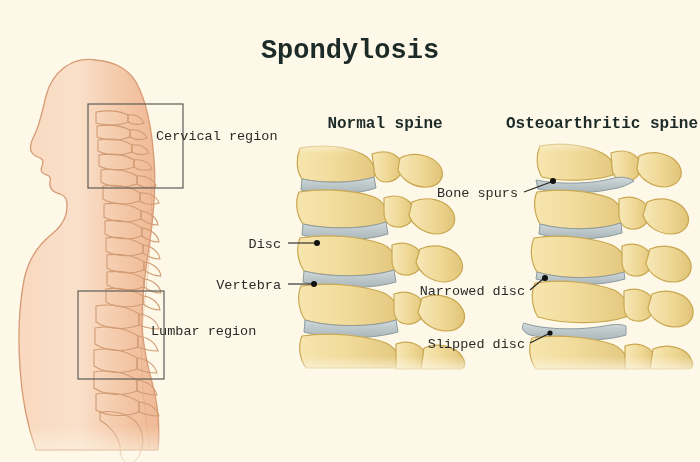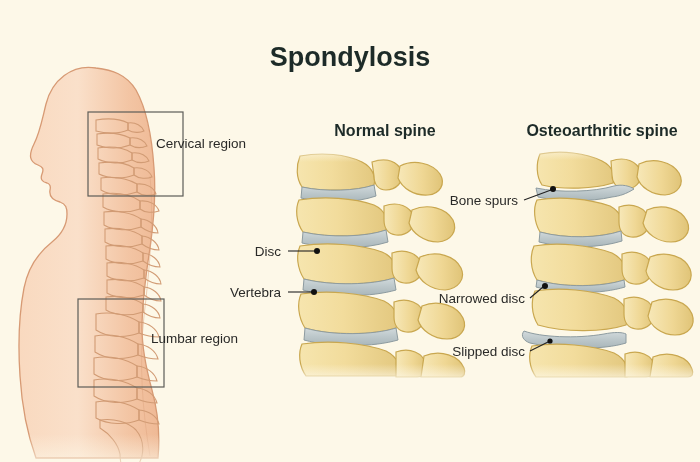--- a/index.html
+++ b/index.html
@@ -8,22 +8,22 @@
     width: 700px; height: 462px;
     overflow: hidden;
   }
   body {
     background: #FDF8E8;
     font-family: "Liberation Sans", sans-serif;
     position: relative;
   }
   #stage {
     position: absolute;
-    left: 0; top: 16px;
-    width: 700px; height: 370px;
+    left: 0; top: 8px;
+    width: 700px; height: 370px; font-family: Liberation Mono, monospace;
   }
   #stage svg {
     display: block;
     width: 700px;
     height: 462px;
   }
   .ttl {
     font-weight: bold;
     fill: #1d2b28;
   }

